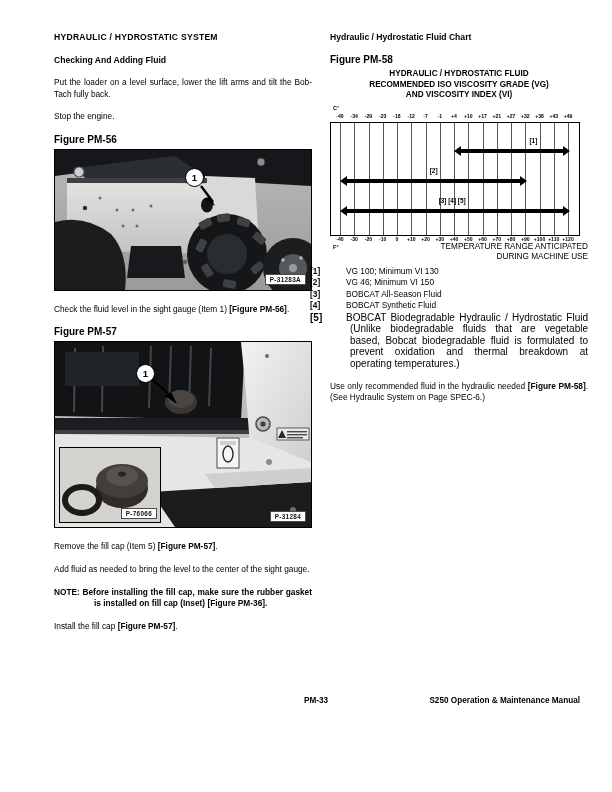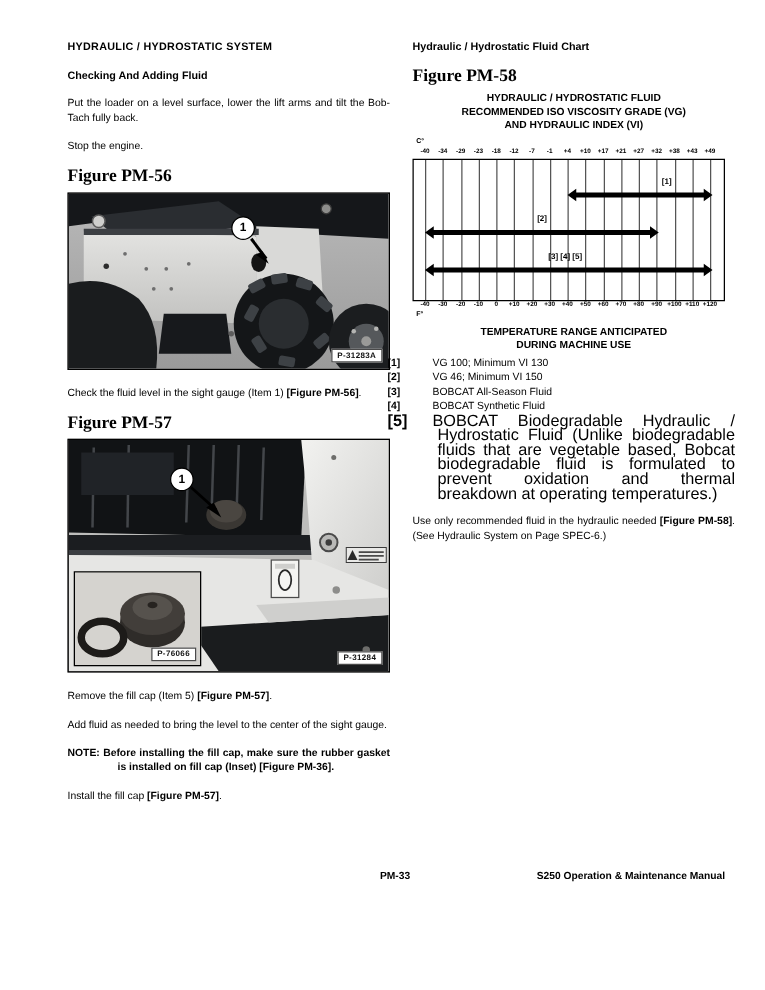--- a/index.html
+++ b/index.html
@@ -6,21 +6,21 @@
   body{width:612px;height:792px;font-family:"Liberation Sans",sans-serif;color:#000;position:relative;overflow:hidden;}
   .page{position:absolute;left:0;top:0;width:612px;height:726px;}
   .col{position:absolute;top:32px;width:258px;}
   .col-left{left:54px;}
   .col-right{left:330px;}
 
   h1.sect{font-size:8.6px;font-weight:bold;letter-spacing:.25px;margin:0 0 13px 0;}
   h2.sub{font-size:8.6px;font-weight:bold;margin:0 0 12px 0;}
   p.body{font-size:8.3px;line-height:11.6px;text-align:justify;margin:0 0 11px 0;}
   p.body.last{margin-bottom:8px;}
-  .figlabel{font-size:14px;font-weight:bold;margin:0 0 4px 0;font-family:Liberation Serif, serif;}
+  .figlabel{font-size:10px;font-weight:bold;margin:0 0 4px 0;}
   b{font-weight:bold;}
 
   .note{font-size:8.3px;line-height:11.6px;margin:0 0 11px 0;text-align:justify;
         padding-left:40px;text-indent:-40px;font-weight:bold;}
   .note .lbl{font-weight:bold;}
 
   
   .photo{position:relative;border:1px solid #000;overflow:hidden;background:#8a8a8a;}
   .photo1{width:256px;height:140px;margin-bottom:13px;}
   .photo2{width:256px;height:185px;margin-bottom:13px;}
@@ -39,24 +39,24 @@
   .axlabel{position:absolute;font-size:5.1px;font-weight:bold;color:#000;white-space:nowrap;
            transform:translateX(-50%);font-family:"Liberation Sans",sans-serif;}
   .scaleglyph{position:absolute;font-size:5.6px;font-weight:bold;}
   .bar{position:absolute;height:4.6px;background:#000;}
   .bar:before,.bar:after{content:"";position:absolute;top:50%;transform:translateY(-50%);
         width:0;height:0;border-top:5px solid transparent;border-bottom:5px solid transparent;}
   .bar:before{left:-6px;border-right:7px solid #000;}
   .bar:after{right:-6px;border-left:7px solid #000;}
   .barlabel{position:absolute;font-size:6.4px;font-weight:bold;transform:translateX(-50%);}
 
-  .legendtitle{font-size:8.2px;font-weight:bold;text-align:center;line-height:10.6px;margin:18px 0 3px 0;}
+  .legendtitle{font-size:8.2px;font-weight:normal;text-align:right;line-height:10.6px;margin:4px 0 3px 0;}
   .legrow{font-size:8.3px;line-height:11.4px;padding-left:20px;text-indent:-20px;margin:0;}
   .legrow .tag{font-weight:bold;display:inline-block;width:16px;}
-  p.legpara{font-size:13px;line-height:11.6px;text-align:justify;margin:0 0 11px 0;
+  p.legpara{font-size:10px;line-height:11.6px;text-align:justify;margin:0 0 11px 0;
             padding-left:20px;text-indent:-20px;}
 
   
   .footer{position:absolute;left:54px;right:32px;bottom:30px;font-size:8.2px;font-weight:bold;}
   .footer .left{position:absolute;left:250px;}
   .footer .right{position:absolute;right:0;}
 </style>
 </head>
 <body>
 
@@ -236,21 +236,21 @@
 
   <div class="col col-right">
 
     <h2 class="sub">Hydraulic / Hydrostatic Fluid Chart</h2>
 
     <div class="figlabel">Figure PM-58</div>
 
     <div class="charttitle">
       <div>HYDRAULIC / HYDROSTATIC FLUID</div>
       <div>RECOMMENDED ISO VISCOSITY GRADE (VG)</div>
-      <div>AND HYDRAULIC INDEX (VI)</div>
+      <div>AND VISCOSITY INDEX (VI)</div>
     </div>
 
     <div style="position:relative;height:132px;">
       <div class="scaleglyph" style="left:3px;top:-1px;">C°</div>
       <div id="c-ticks" style="position:absolute;left:0;top:7px;width:248px;height:8px;">
           <div class="axlabel" style="left: 10px;">-40</div>
           <div class="axlabel" style="left: 24.25px;">-34</div>
           <div class="axlabel" style="left: 38.5px;">-29</div>
           <div class="axlabel" style="left: 52.75px;">-23</div>
           <div class="axlabel" style="left: 67px;">-18</div>

